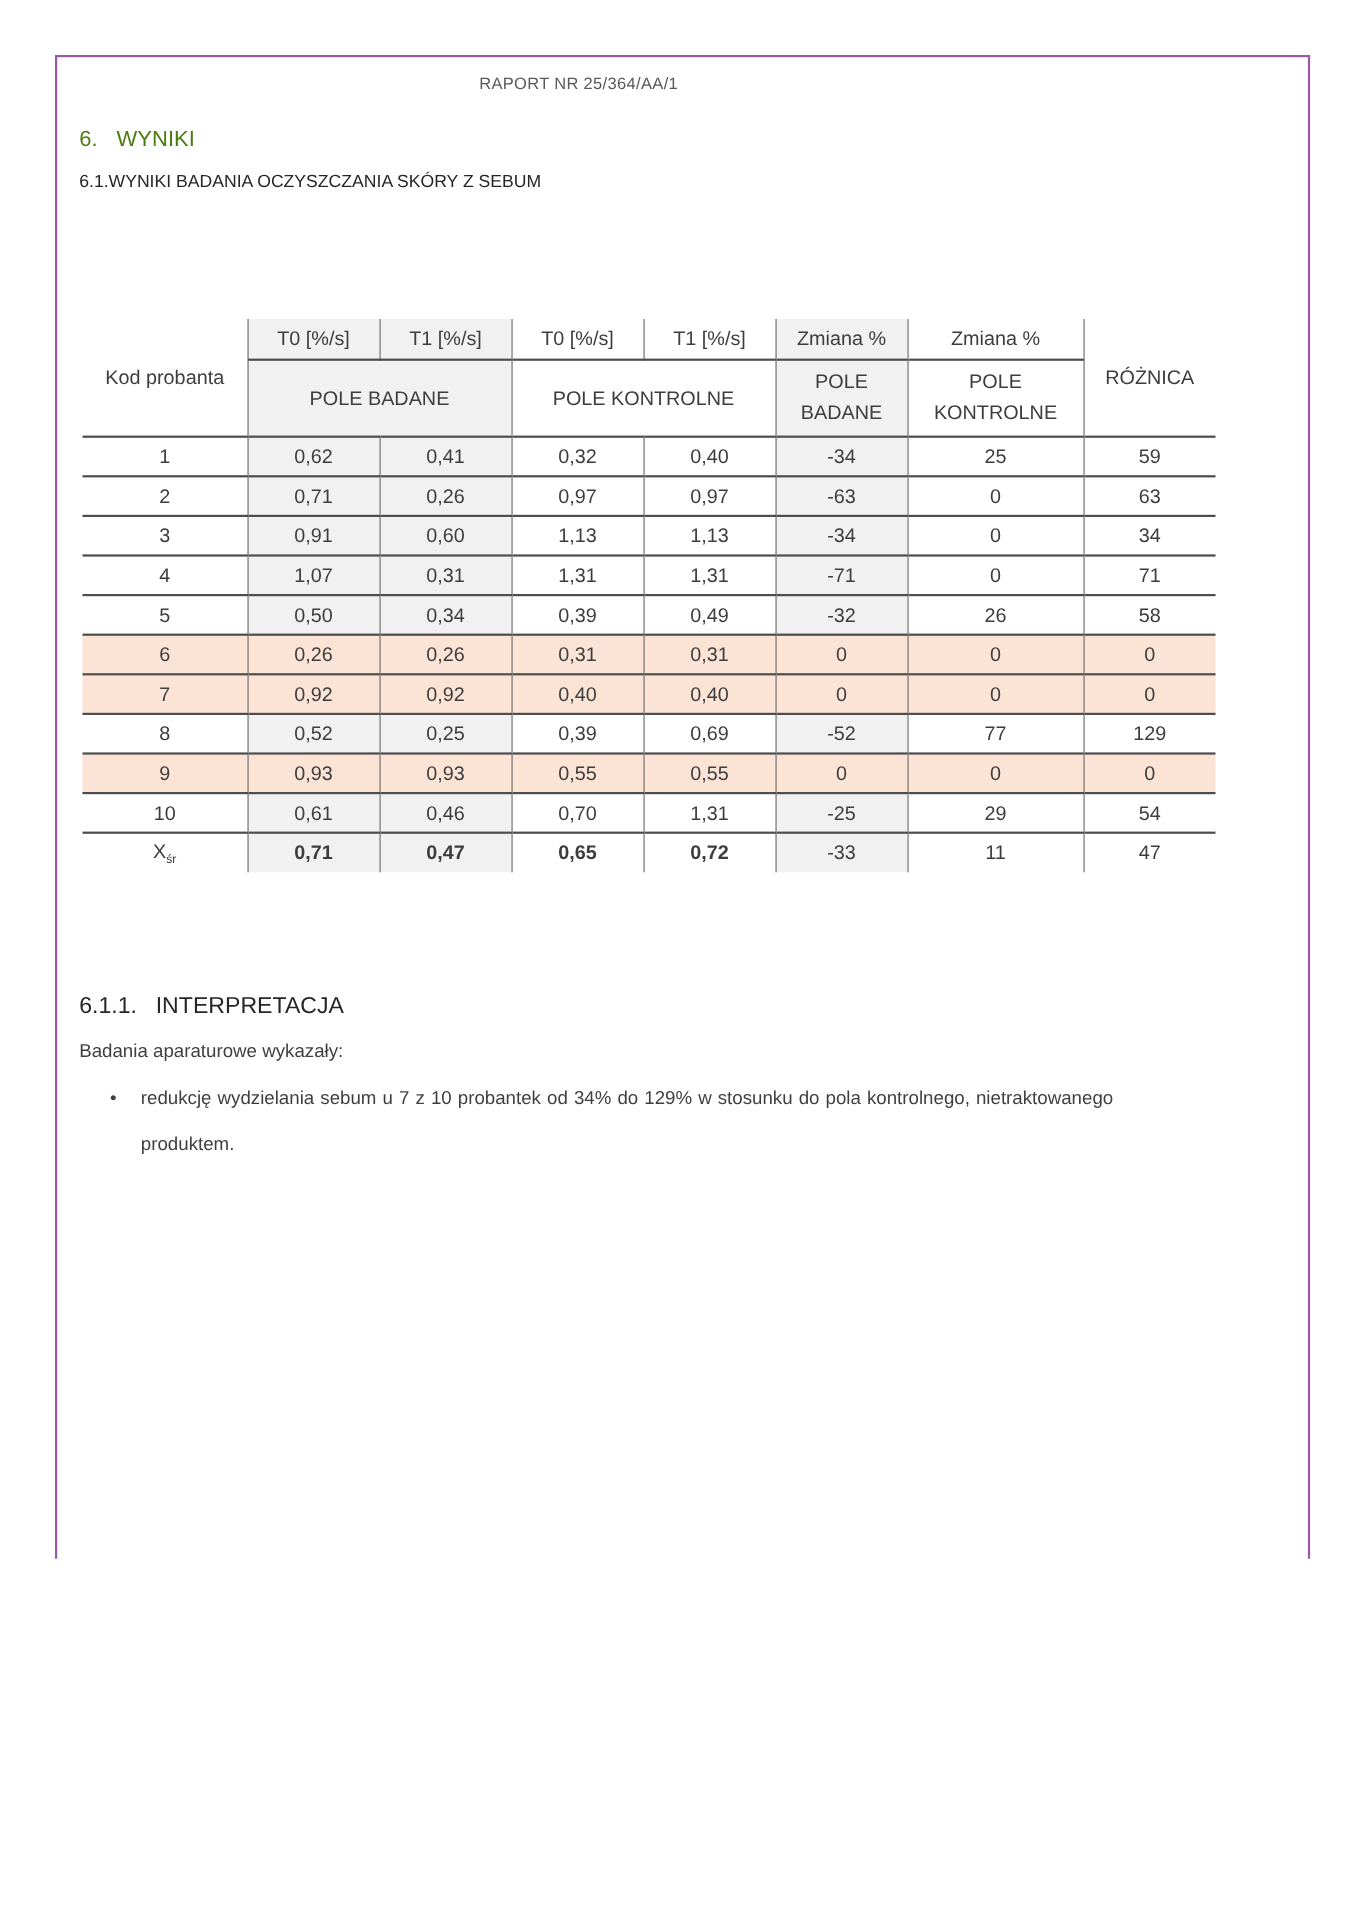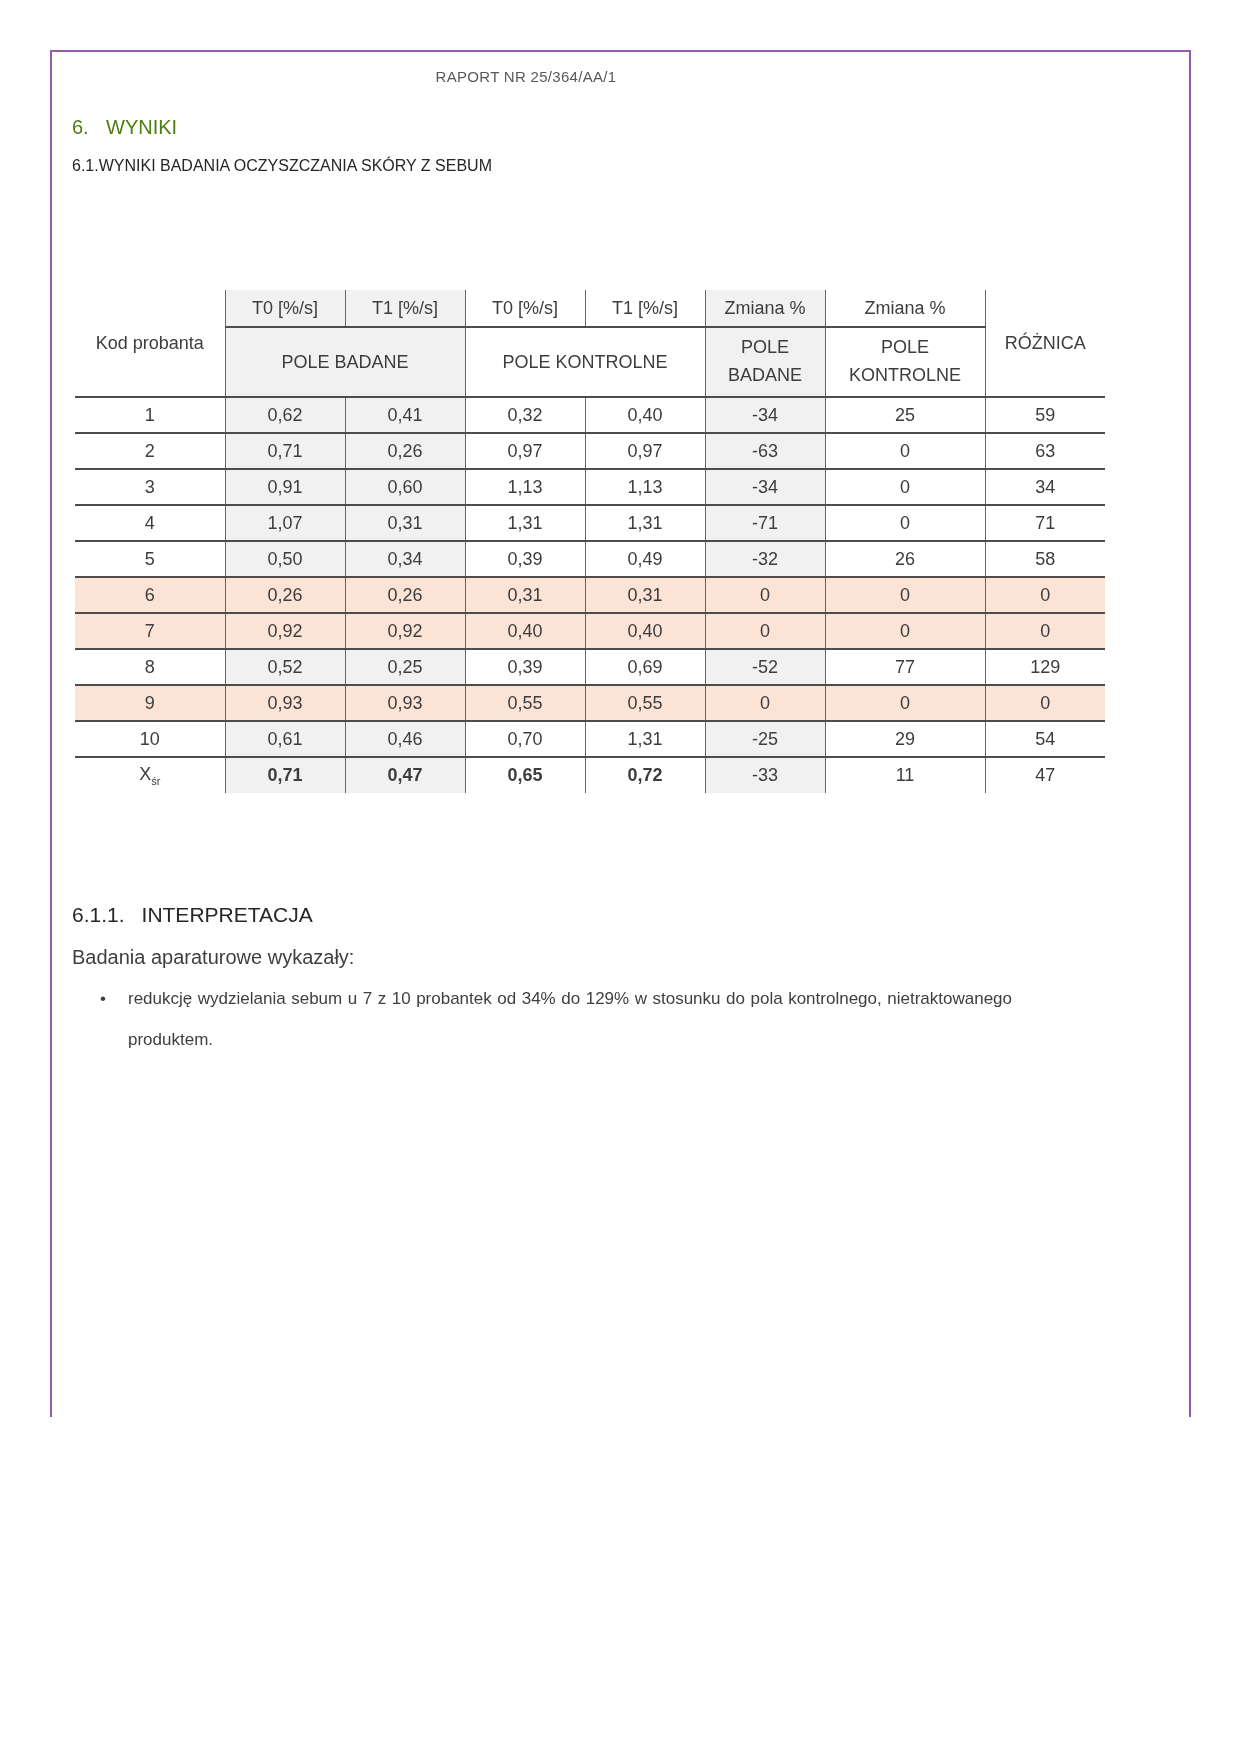--- a/index.html
+++ b/index.html
@@ -39,21 +39,21 @@
   .results thead tr.hr2 { height:70px; }
   .results thead tr.hr2 td { border-top:2px solid #4d4d4d; }
   .results tbody tr { height:36px; }
   .results tbody td { border-top:2px solid #4d4d4d; }
   .results .shade { background:#f1f1f1; }
   .results tr.hl-peach td { background:#fbe4d5; }
   .results tr.row-avg td.bold-val { font-weight:bold; }
   .results .two-line { white-space:pre-line; line-height:1.55; }
   .results sub { font-size:11px; }
 
-  .intro { position:absolute; top:946px; left:72px; font-size:20px; margin:0; }
+  .intro { position:absolute; top:946px; left:72px; font-size:17px; margin:0; }
 
   .bullet-item { position:absolute; top:978px; left:100px; width:912px; display:flex; }
   .bullet-marker { width:28px; font-size:17px; line-height:41px; }
   .bullet-text { flex:1; font-size:17px; line-height:41px; text-align:justify; margin:0; }
 
   .footer-page {
     position:absolute; top:1628px; left:591px; transform:translateX(-50%);
     font-size:16px; color:#0f766e; white-space:nowrap;
   }
   .footer-site {

